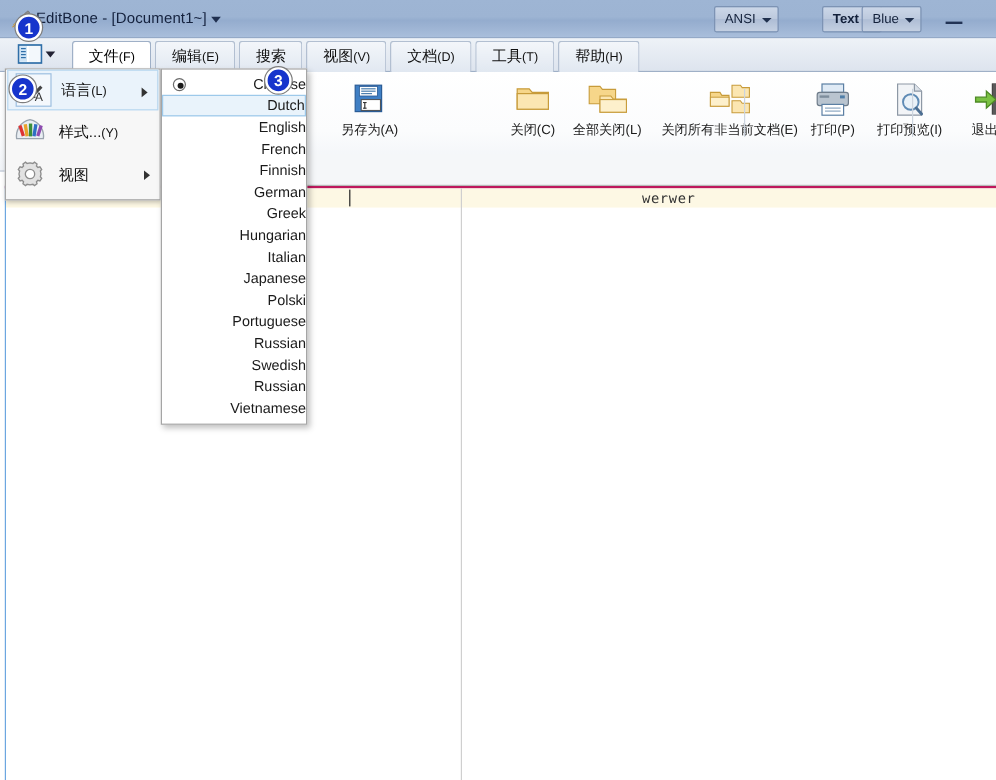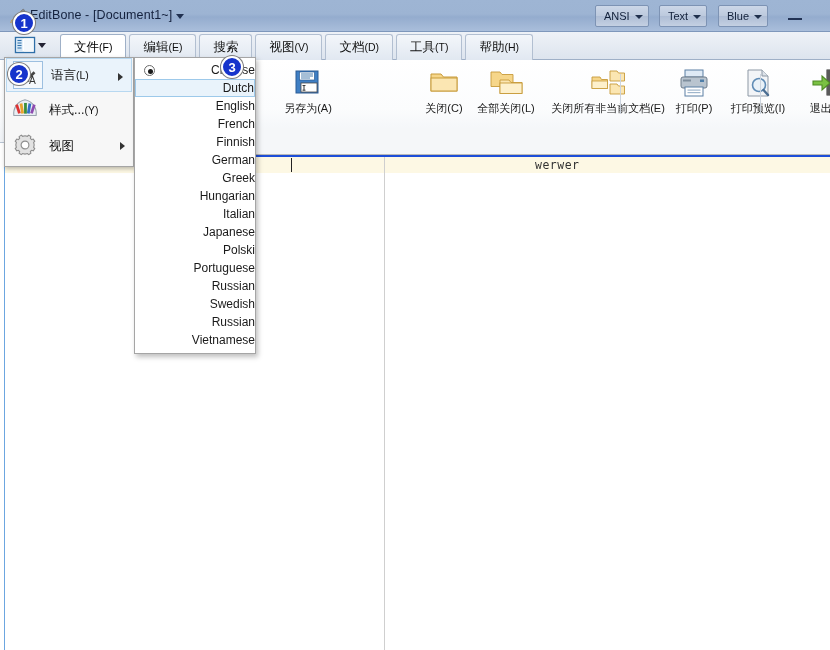--- a/index.html
+++ b/index.html
@@ -54,21 +54,21 @@
     white-space: nowrap;
   }
   .tb-combo .cb-caret {
     position: absolute; right: 5px; top: 9px;
     width: 0; height: 0;
     border-left: 4px solid transparent;
     border-right: 4px solid transparent;
     border-top: 4px solid #20304d;
   }
   #combo-ansi { left: 595px; }
-  #combo-text { left: 659px; }
+  #combo-text { left: 685px; font-weight: bold; }
   #combo-blue { left: 718px; }
 
   .min-btn {
     position: absolute; left: 780px; top: 5px;
     width: 30px; height: 22px;
     cursor: default;
   }
   .min-btn i {
     position: absolute; left: 8px; top: 13px;
     width: 14px; height: 2px; background: #223355;
@@ -143,21 +143,21 @@
     position: absolute; top: 14px;
     width: 1px; height: 40px;
     background: #ccd4de;
   }
 
   
   .editor {
     position: absolute; left: 4px; top: 155px;
     width: 826px; height: 495px;
     background: #ffffff;
-    border-top: 2px solid #1d4ed8;
+    border-top: 2px solid #be185d;
     border-left: 1px solid #6ca6e0;
   }
   .active-line {
     position: absolute; left: 0; top: 0;
     width: 826px; height: 16px;
     background: #fdf8e4;
   }
   .gutter-line {
     position: absolute; left: 379px; top: 0;
     width: 1px; height: 495px;

